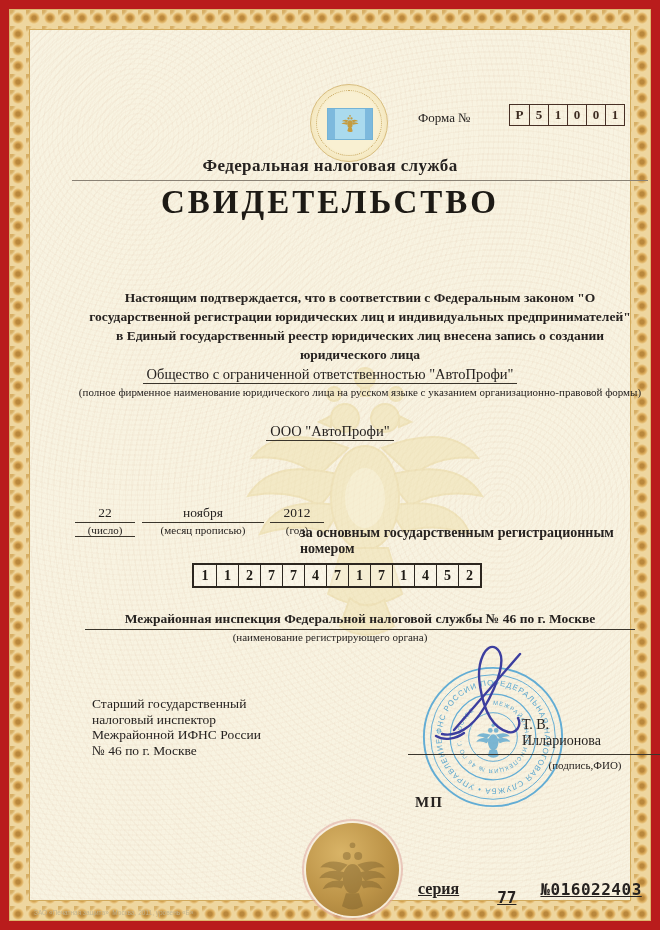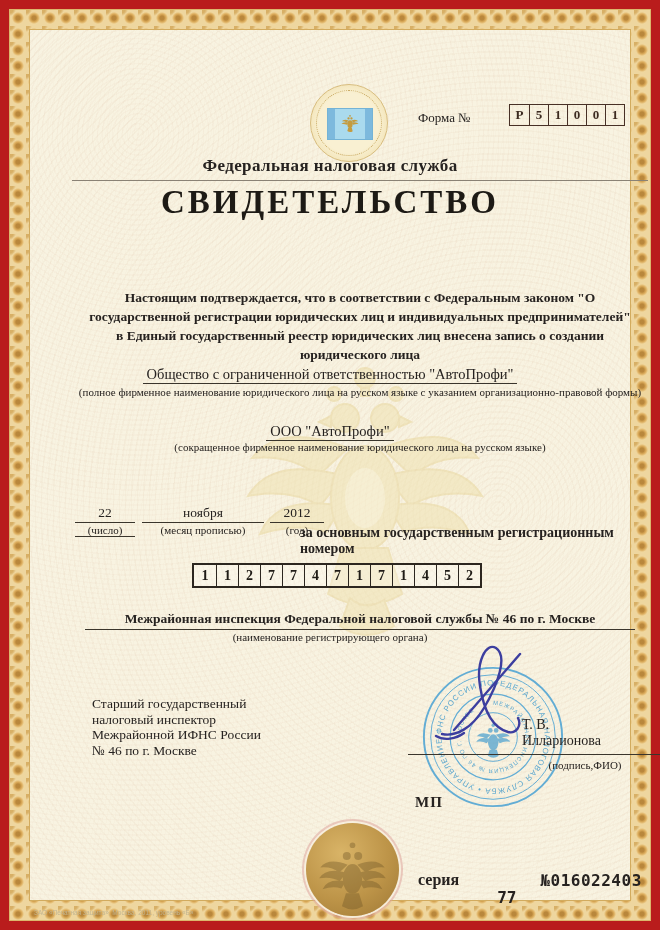--- a/index.html
+++ b/index.html
@@ -77,21 +77,21 @@
   .signer-name { left:492px; top:687px; font-size:14px; }
   .sig-line { left:378px; top:724px; width:254px; border-top:1px solid #3a352c; }
   .sig-cap { left:500px; top:729px; width:110px; text-align:center; font-size:11px; }
   .mp { left:385px; top:764px; font-size:15px; font-weight:bold; letter-spacing:1px; }
 
   .seal { left:276px; top:793px; width:93px; height:93px; border-radius:50%;
     background:radial-gradient(circle at 38% 32%, #d9b467, #bd9448 55%, #a8813b 85%, #9c7736);
     box-shadow:0 0 0 2px rgba(248,243,225,.9), 0 0 0 4px rgba(223,166,158,.55); }
   .seal svg { position:absolute; inset:8px; opacity:.38; }
 
-  .series-row { left:388px; top:841px; display:flex; align-items:flex-start; }
+  .series-row { left:388px; top:841px; display:flex; align-items:center;text-decoration:underline; }
   .series-label { font-size:16px; font-weight:bold; }
   .series-value { margin-left:38px; font-family:"DejaVu Sans Mono",monospace; font-size:16px; font-weight:bold;margin-top:17px; }
   .series-number { margin-left:24px; font-family:"DejaVu Sans Mono",monospace; font-size:16px; font-weight:bold; letter-spacing:.5px; }
 
   .imprint { left:34px; top:909px; font-size:6.5px; font-family:"Liberation Sans",sans-serif; color:#c3b692; }
 </style>
 </head>
 <body>
 
 <div class="page">
@@ -155,21 +155,20 @@
 
     <p class="abs body-par">Настоящим подтверждается, что в соответствии с Федеральным законом "О государственной регистрации юридических лиц и индивидуальных предпринимателей" в Единый государственный реестр юридических лиц внесена запись о создании юридического лица</p>
 
     <div class="abs center fullname">
       <span class="uline">Общество с ограниченной ответственностью "АвтоПрофи"</span>
     </div>
     <div class="abs cap1">(полное фирменное наименование юридического лица на русском языке с указанием организационно-правовой формы)</div>
     <div class="abs center shortname">
       <span class="uline">ООО "АвтоПрофи"</span>
     </div>
-    <div class="abs cap2">(сокращенное фирменное наименование юридического лица  на русском языке)</div>
 
     <div class="abs dfield capline f-day">
       <span class="val">22</span>
       <span class="cap">(число)</span>
     </div>
     <div class="abs dfield f-month">
       <span class="val">ноября</span>
       <span class="cap">(месяц прописью)</span>
     </div>
     <div class="abs dfield f-year">

